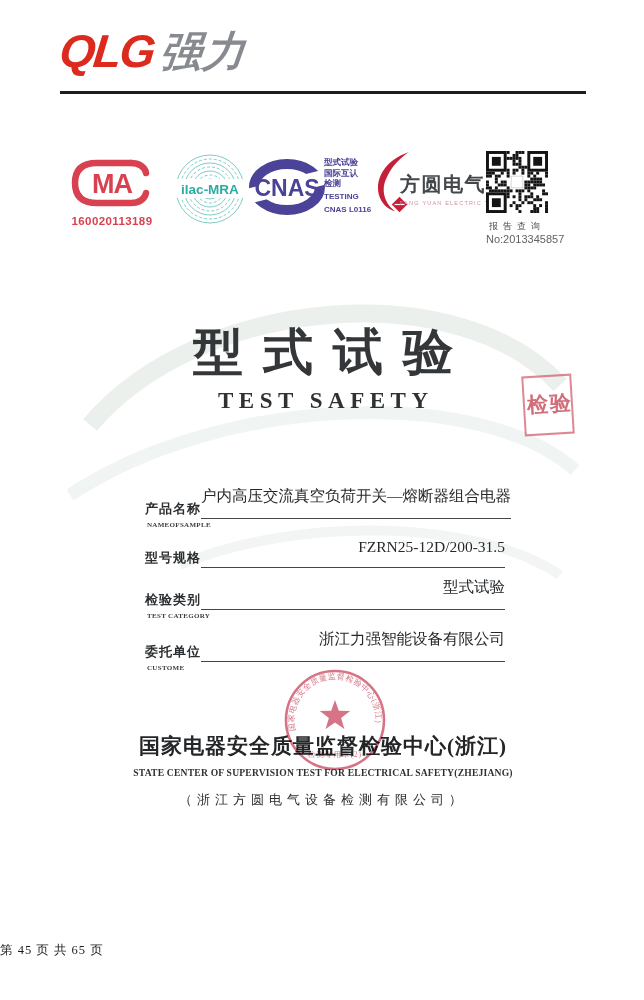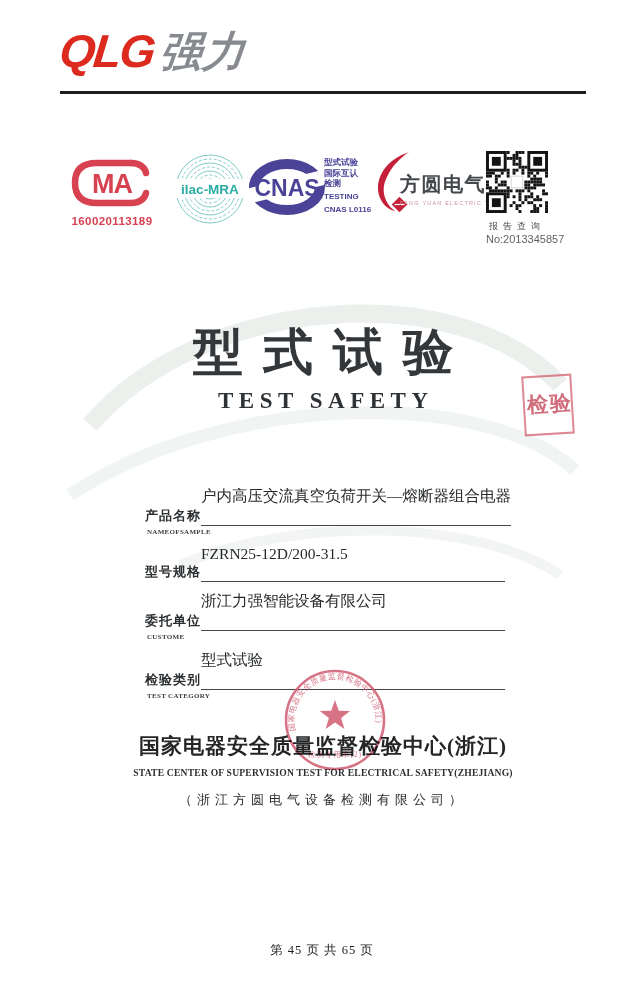--- a/index.html
+++ b/index.html
@@ -40,31 +40,31 @@
   
   .side-stamp{position:absolute;left:523px;top:375px;width:46px;height:56px;border:2.5px solid rgba(206,86,100,.7);
     transform:rotate(-3.5deg);overflow:hidden;z-index:3;}
   .side-stamp span{display:block;white-space:nowrap;font-size:21px;line-height:54px;padding-left:2px;
     letter-spacing:2px;color:rgba(198,74,90,.8);font-weight:700;}
   
   .fields{position:absolute;left:145px;top:486px;width:360px;z-index:1;}
   .frow{margin-bottom:9px;}
   .fmain{display:flex;align-items:flex-end;}
   .flabel{font-size:13px;font-weight:600;color:#2c2f31;letter-spacing:1px;white-space:nowrap;padding-bottom:1px;}
-  .fline{flex:1;border-bottom:1.3px solid #454545;text-align:left;padding-bottom:18px;}
+  .fline{flex:1;border-bottom:1.3px solid #454545;text-align:right;padding-bottom:11px;}
   .fvalue{font-size:15.5px;color:#26292b;white-space:nowrap;}
   .fsub{margin:2px 0 0 2px;font-size:7px;font-weight:700;color:#3c3f42;letter-spacing:.3px;}
   
   .issuer{position:absolute;left:60px;top:660px;width:526px;text-align:center;z-index:1;}
   .issuer-cn{padding-top:72px;font-size:21px;font-weight:600;color:#232527;letter-spacing:1px;white-space:nowrap;}
   .issuer-en{margin-top:7px;font-size:9.6px;font-weight:700;color:#2e3133;letter-spacing:.2px;white-space:nowrap;}
   .issuer-co{margin-top:13px;font-size:13px;color:#2a2d2f;letter-spacing:5px;white-space:nowrap;}
   .round-stamp{position:absolute;left:219px;top:4px;opacity:.85;mix-blend-mode:multiply;pointer-events:none;z-index:4;}
   
-  .footer{position:absolute;left:0;top:942px;width:644px;text-align:center;font-size:12.5px;color:#1b1b1b;
+  .footer{position:absolute;left:0;top:942px;width:644px;font-size:12.5px;color:#1b1b1b;
     letter-spacing:1px;z-index:1;}
 </style>
 </head>
 <body>
 
 <div class="logo">
   <span class="logo-en">QLG</span>
   <span class="logo-cn">强力</span>
 </div>
 <div class="rule"></div>
@@ -291,31 +291,31 @@
     <div class="fsub">NAMEOFSAMPLE</div>
   </div>
   <div class="frow">
     <div class="fmain">
       <span class="flabel">型号规格</span>
       <span class="fline"><span class="fvalue">FZRN25-12D/200-31.5</span></span>
     </div>
   </div>
   <div class="frow">
     <div class="fmain">
+      <span class="flabel">检验类别</span>
+      <span class="fline"><span class="fvalue">型式试验</span></span>
+    </div>
+    <div class="fsub">TEST CATEGORY</div>
+  </div>
+  <div class="frow">
+    <div class="fmain">
       <span class="flabel">委托单位</span>
       <span class="fline"><span class="fvalue">浙江力强智能设备有限公司</span></span>
     </div>
     <div class="fsub">CUSTOME</div>
-  </div>
-  <div class="frow">
-    <div class="fmain">
-      <span class="flabel">检验类别</span>
-      <span class="fline"><span class="fvalue">型式试验</span></span>
-    </div>
-    <div class="fsub">TEST CATEGORY</div>
   </div>
 </div>
 
 <div class="issuer">
   <svg class="round-stamp" width="112" height="112" viewBox="0 0 112 112">
     <g fill="var(--stamp-red)" stroke="none">
       <circle cx="56" cy="56" r="49" fill="none" stroke="var(--stamp-red)" stroke-width="2.6"></circle>
       <polygon points="56,36 59.8,46.8 71.2,47.1 62.1,54 65.4,64.9 56,58.4 46.6,64.9 49.9,54 40.8,47.1 52.2,46.8"></polygon>
       <path id="ringpath" d="M16.4,66.6 A41,41 0 1 1 95.6,66.6" fill="none"></path>
       <text font-size="8" letter-spacing="0.5">

